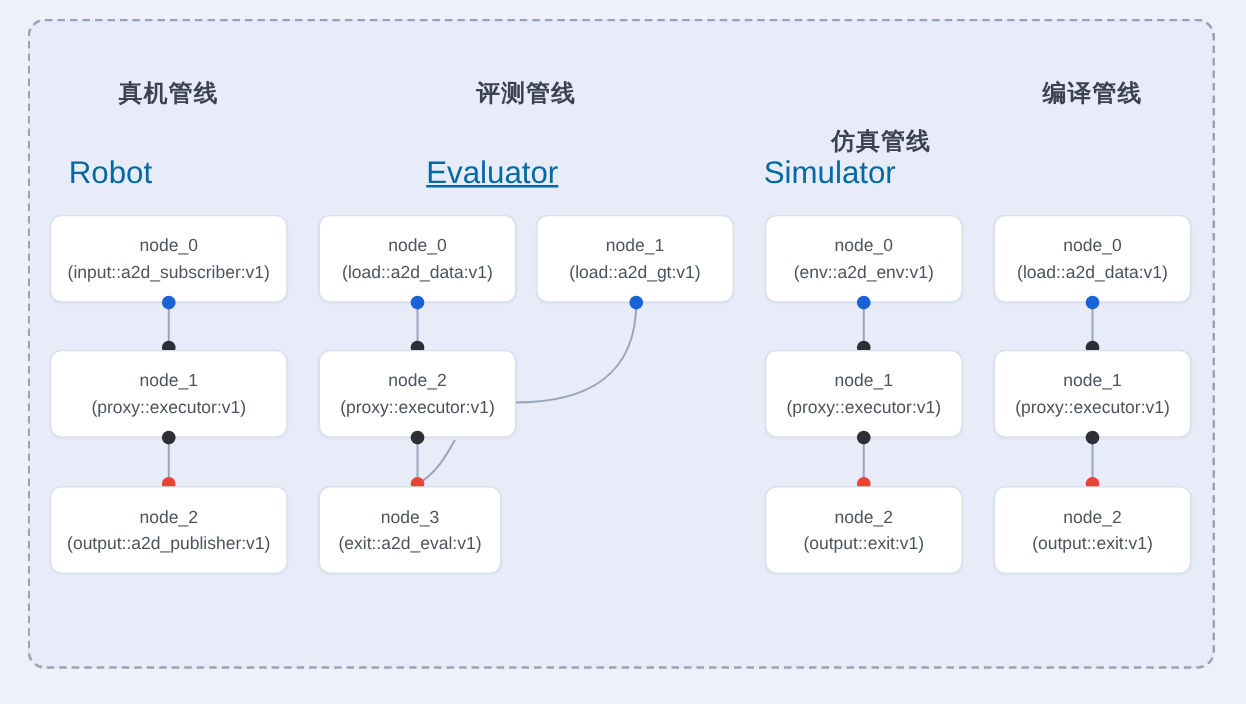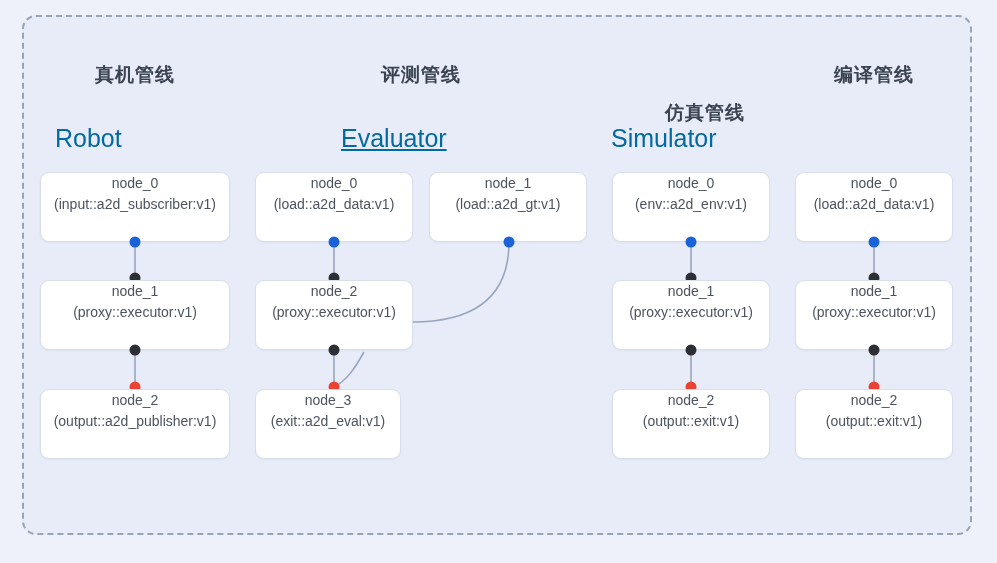--- a/index.html
+++ b/index.html
@@ -50,21 +50,21 @@
   }
   .node-box {
     position: absolute;
     box-sizing: border-box;
     background: #ffffff;
     border: 1px solid #d9dfe9;
     border-radius: 9px;
     display: flex;
     flex-direction: column;
     align-items: center;
-    justify-content: flex-start;
+    justify-content: center;
     box-shadow: 0 1px 2px rgba(40,60,100,0.05);
   }
   .node-id {
     font-size: 14px;
     color: #4d535e;
     line-height: 21px;
   }
   .node-type {
     font-size: 14px;
     color: #4d535e;

